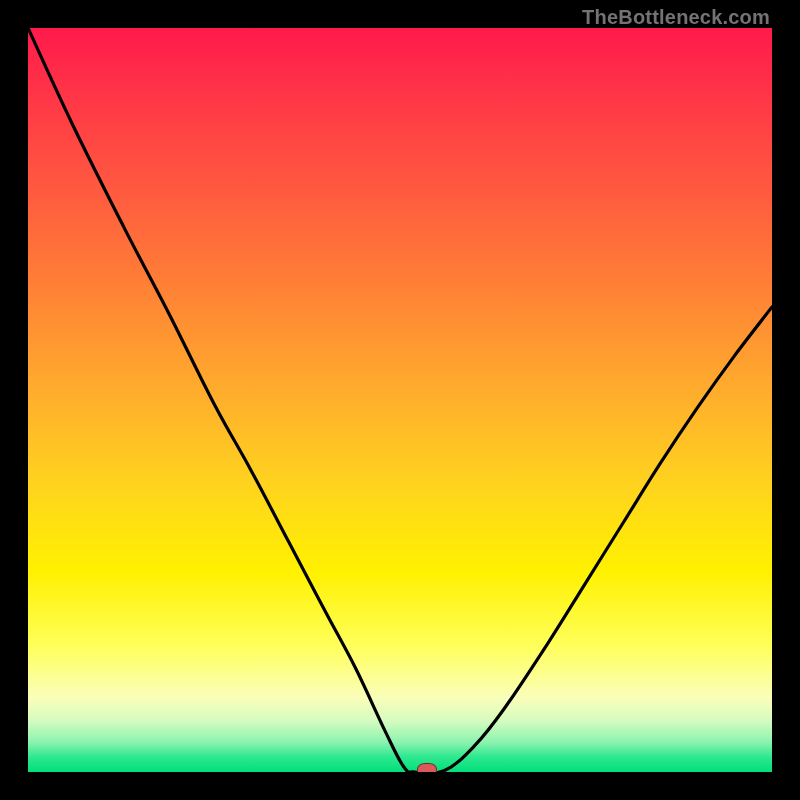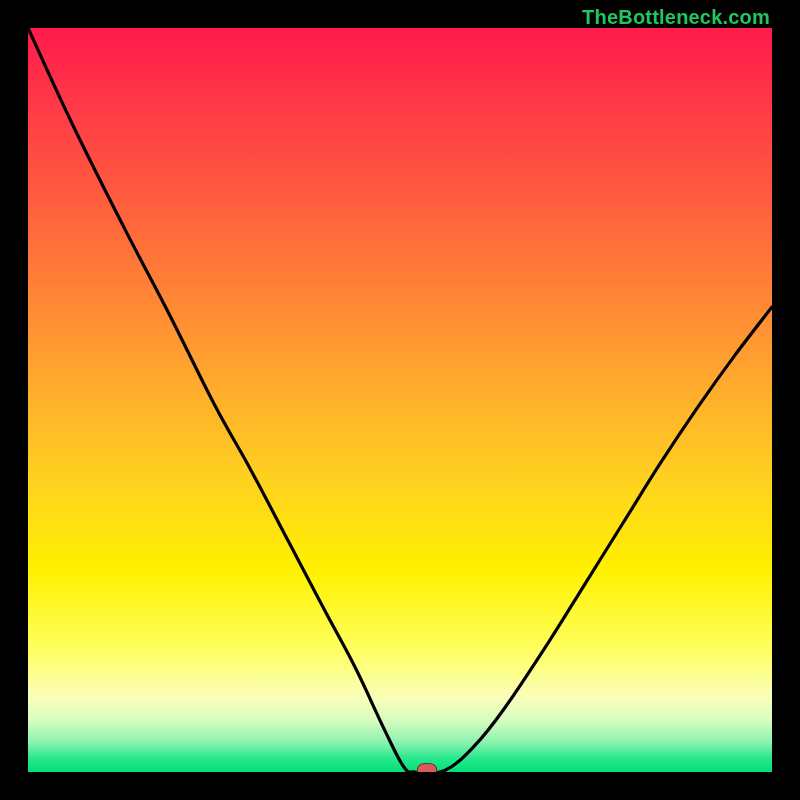--- a/index.html
+++ b/index.html
@@ -57,21 +57,21 @@
     border: 1px solid #682e2e;
     border-radius: 8px / 6px;
   }
   .watermark {
     position: absolute;
     top: 6px;
     right: 30px;
     font-family: Arial, Helvetica, sans-serif;
     font-size: 20px;
     font-weight: 600;
-    color: #22c55e;
+    color: #737373;
     letter-spacing: 0.2px;
   }
 </style>
 </head>
 <body>
 
 <div class="stage">
   <div class="watermark">TheBottleneck.com</div>
   <div class="plot">
     <div class="gradient"></div>

